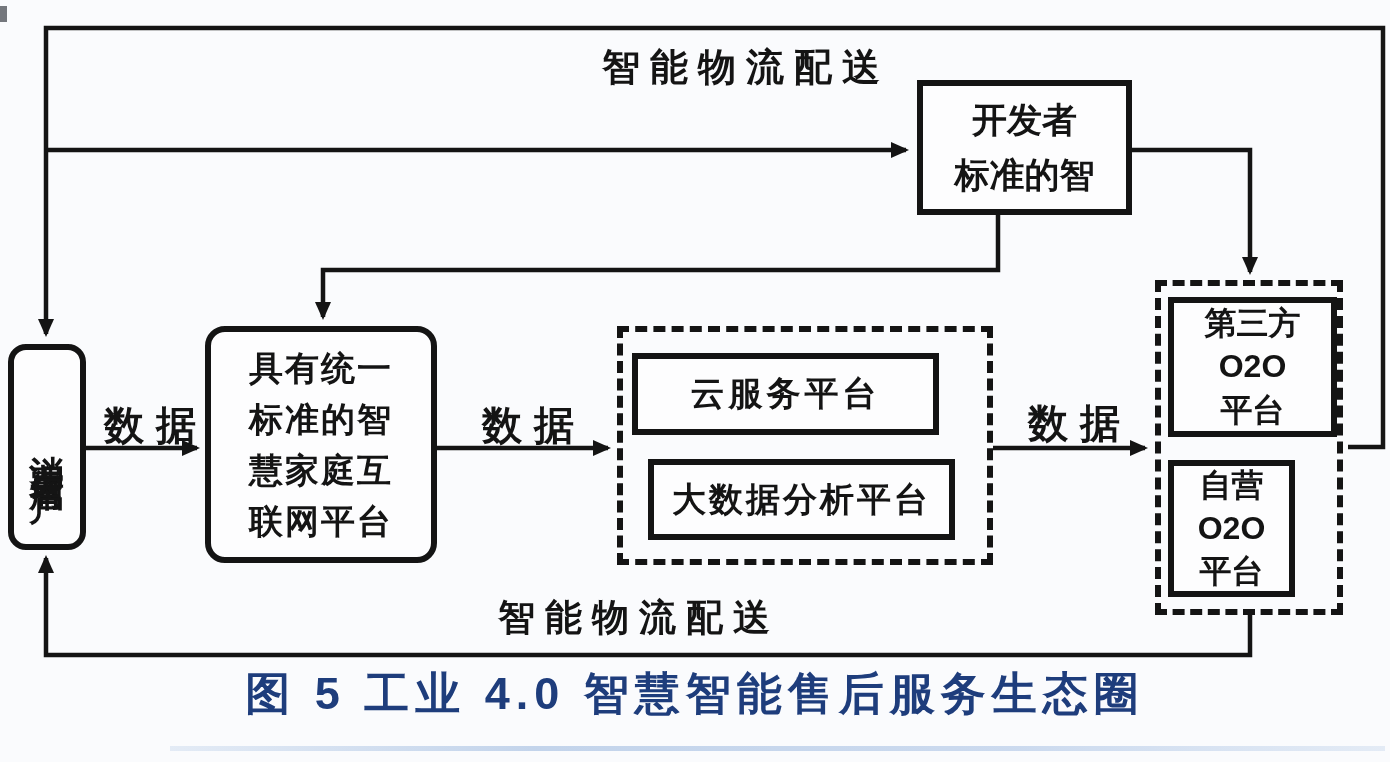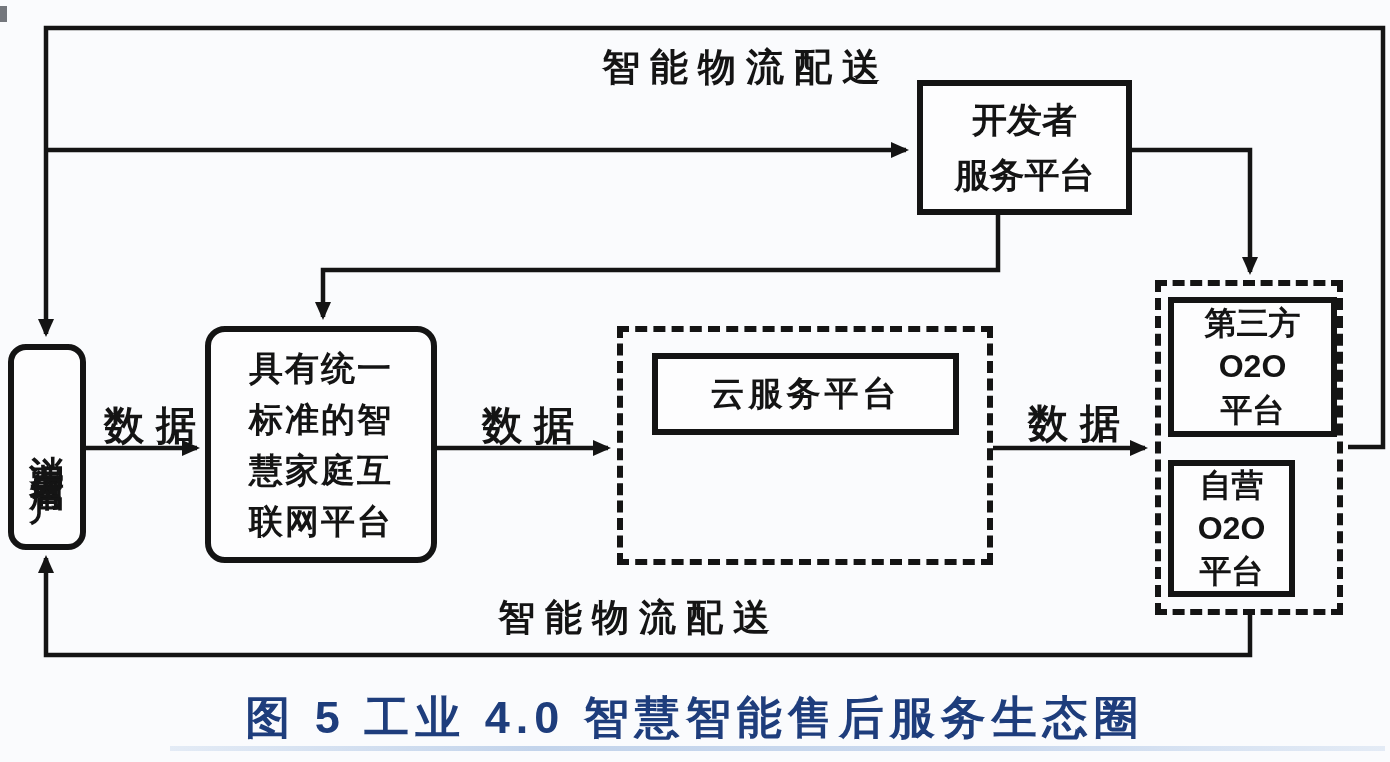--- a/index.html
+++ b/index.html
@@ -38,21 +38,21 @@
   }
   .label{
     position:absolute;
     font-weight:bold;
     white-space:nowrap;
   }
   .flow-label{font-size:38px;letter-spacing:10px;}
   .data-label{font-size:40px;letter-spacing:12px;}
   .caption{
     position:absolute;
-    left:0;right:0;top:688px;
+    left:0;right:0;top:664px;
     text-align:center;
     font-size:45px;
     font-weight:bold;
     letter-spacing:6px;
     color:#1e3d7c;
   }
   .bleed{
     position:absolute;
     left:170px;top:746px;width:1215px;height:5px;
     background:linear-gradient(90deg,#dfe8f4,#b9cde8 30%,#c3d4ec 70%,#dfe8f4);
@@ -94,29 +94,30 @@
   <div class="label flow-label" style="left:602px;top:42px;">智能物流配送</div>
   <div class="label flow-label" style="left:498px;top:593px;font-size:37px;">智能物流配送</div>
 
   <div class="label data-label" style="left:104px;top:398px;">数据</div>
   <div class="label data-label" style="left:482px;top:398px;">数据</div>
   <div class="label data-label" style="left:1028px;top:396px;">数据</div>
 
   <div class="node consumer" style="left:8px;top:344px;width:78px;height:206px;">消费者用户</div>
 
   <div class="node" style="left:917px;top:80px;width:215px;height:135px;font-size:35px;line-height:1.55;">开发者
-服务平台</div>
+标准的智</div>
 
   <div class="node rounded" style="left:205px;top:326px;width:232px;height:237px;font-size:34px;line-height:1.5;letter-spacing:2px;">具有统一
 标准的智
 慧家庭互
 联网平台</div>
 
   <div class="dashedbox" style="left:617px;top:326px;width:376px;height:239px;"></div>
-  <div class="node" style="left:652px;top:353px;width:307px;height:82px;font-size:34px;letter-spacing:4px;">云服务平台</div>
+  <div class="node" style="left:632px;top:353px;width:307px;height:82px;font-size:34px;letter-spacing:4px;">云服务平台</div>
+  <div class="node" style="left:648px;top:459px;width:307px;height:81px;font-size:34px;letter-spacing:3px;">大数据分析平台</div>
 
   <div class="dashedbox" style="left:1155px;top:280px;width:188px;height:335px;"></div>
   <div class="node" style="left:1168px;top:297px;width:169px;height:140px;font-size:32px;line-height:1.35;">第三方
 O2O
 平台</div>
   <div class="node" style="left:1168px;top:460px;width:127px;height:137px;font-size:32px;line-height:1.35;">自营
 O2O
 平台</div>
 
   <div class="caption">图 5  工业 4.0 智慧智能售后服务生态圈</div>

